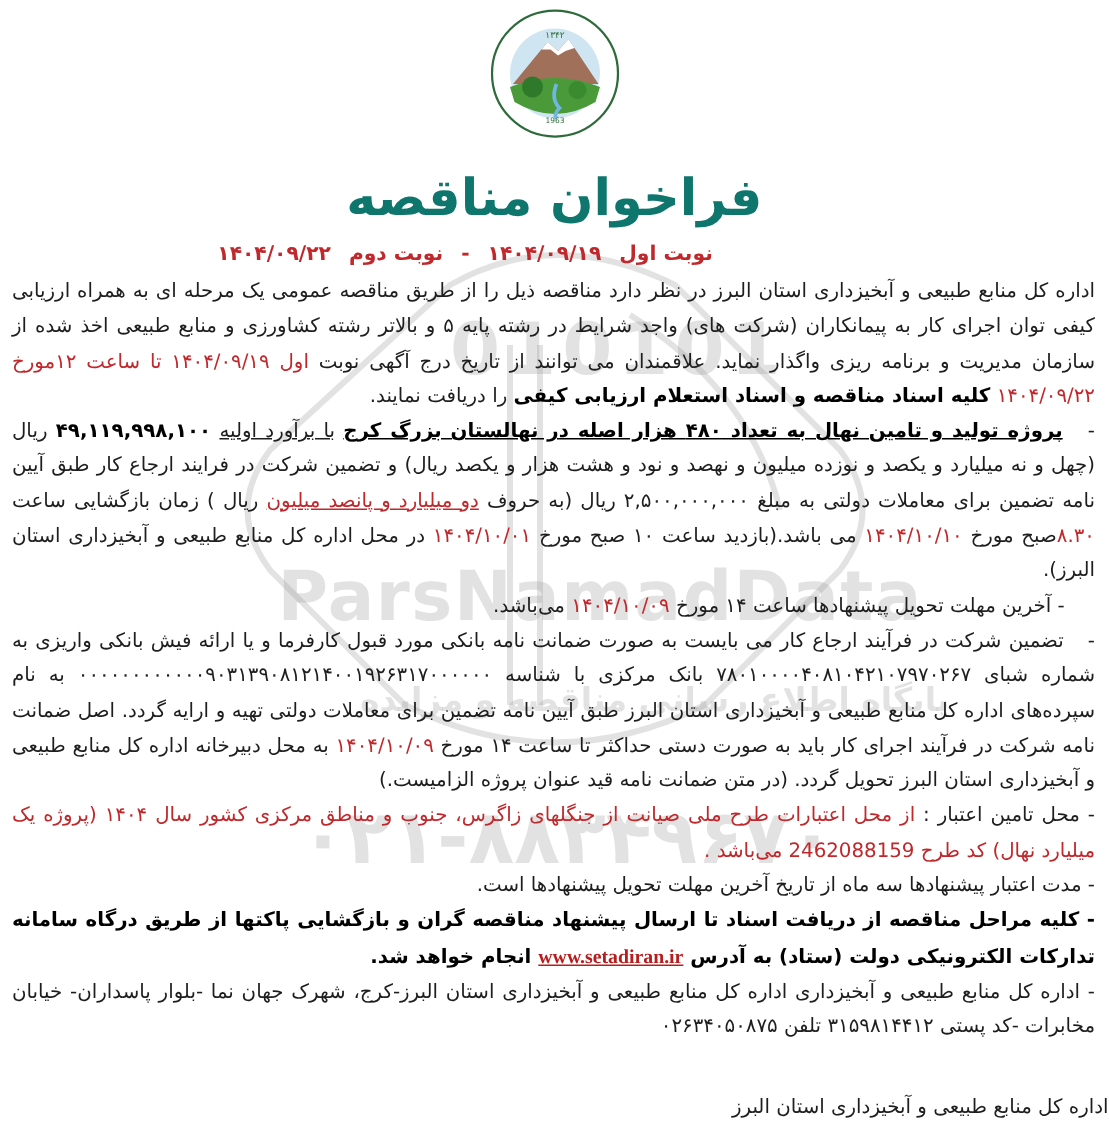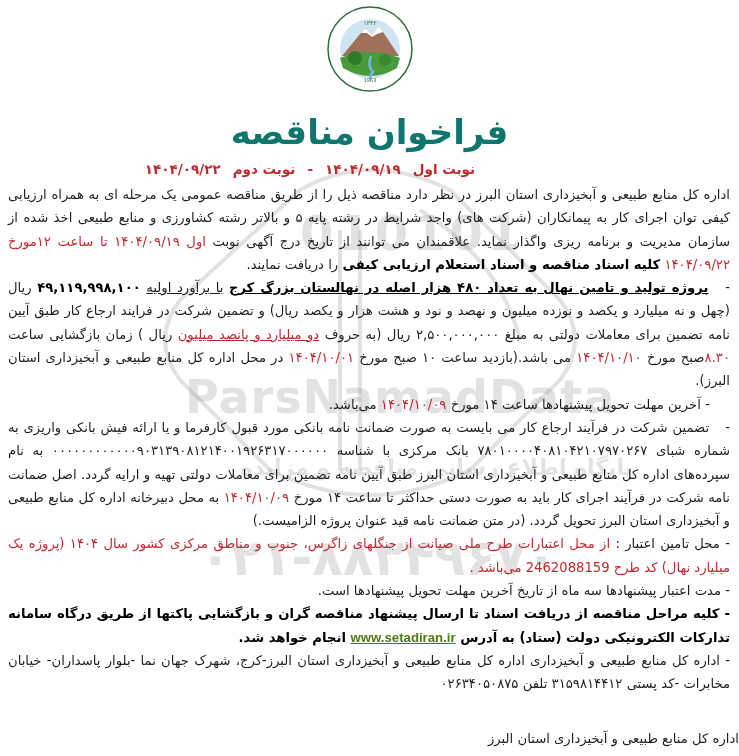--- a/index.html
+++ b/index.html
@@ -35,21 +35,21 @@
     .body-text {
       position: absolute; left: 8px; top: 183px; width: 722px; direction: rtl;
       text-align: justify; font-size: 13.2px; line-height: 23.3px; z-index: 2;
       font-family: "DejaVu Sans", sans-serif; color: #1e1e1e;
     }
     .body-text p { margin: 0; }
     .red { color: #c0282c; }
     .b { font-weight: bold; color: #000; }
     .u { text-decoration: underline; }
     .dash { display: inline-block; width: 16px; }
-    .url { font-family: Liberation Sans, sans-serif; font-weight: bold; text-decoration: underline; color: #4d7c0f; direction: ltr; unicode-bidi: embed; }
+    .url { font-family: Liberation Serif, serif; font-weight: bold; text-decoration: underline; color: #b91c1c; direction: ltr; unicode-bidi: embed; }
     .signature {
       position: absolute; left: 0; top: 731px; width: 739px; 
       direction: rtl; font-size: 13.2px; z-index: 2; color: #1e1e1e;
       font-family: "DejaVu Sans", sans-serif;
     }
   </style>
 </head>
 <body>
 
 <div class="page">

